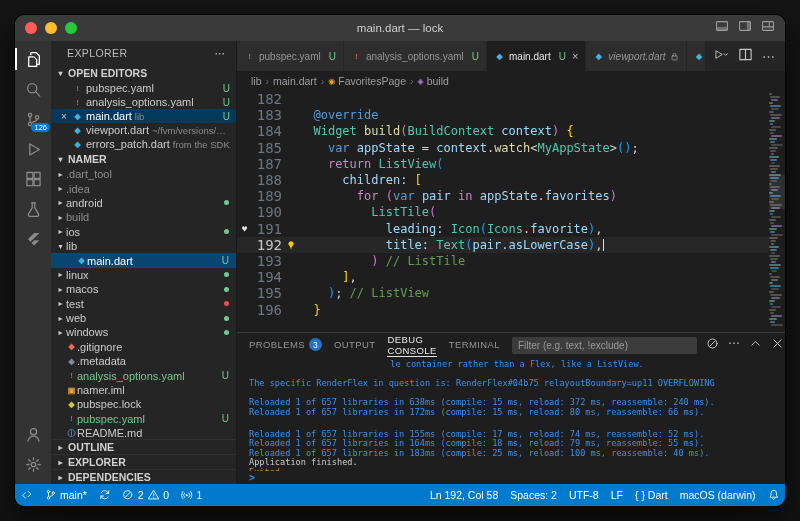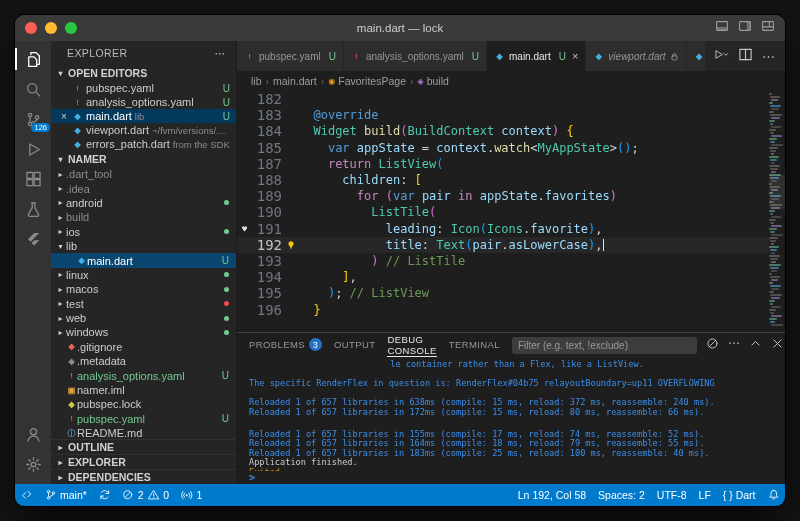--- a/index.html
+++ b/index.html
@@ -757,20 +757,23 @@
           <div class="sb-item">
             <span>UTF-8</span>
           </div>
           <div class="sb-item">
             <span>LF</span>
           </div>
           <div class="sb-item">
             <span>{ } Dart</span>
           </div>
           <div class="sb-item">
+            <span>macOS (darwin)</span>
+          </div>
+          <div class="sb-item">
             <span class="icon">
               <svg viewBox="0 0 16 16" fill="none" stroke="currentColor" stroke-width="1.2" stroke-linecap="round" stroke-linejoin="round">
                 <path d="M8 1.8a3.8 3.8 0 00-3.8 3.8v3.2L2.6 11.4h10.8L11.8 8.8V5.6A3.8 3.8 0 008 1.8z"></path>
                 <path d="M6.6 13.4a1.5 1.5 0 002.8 0"></path>
               </svg>
             </span>
           </div>
         </div>
     </div>
 

